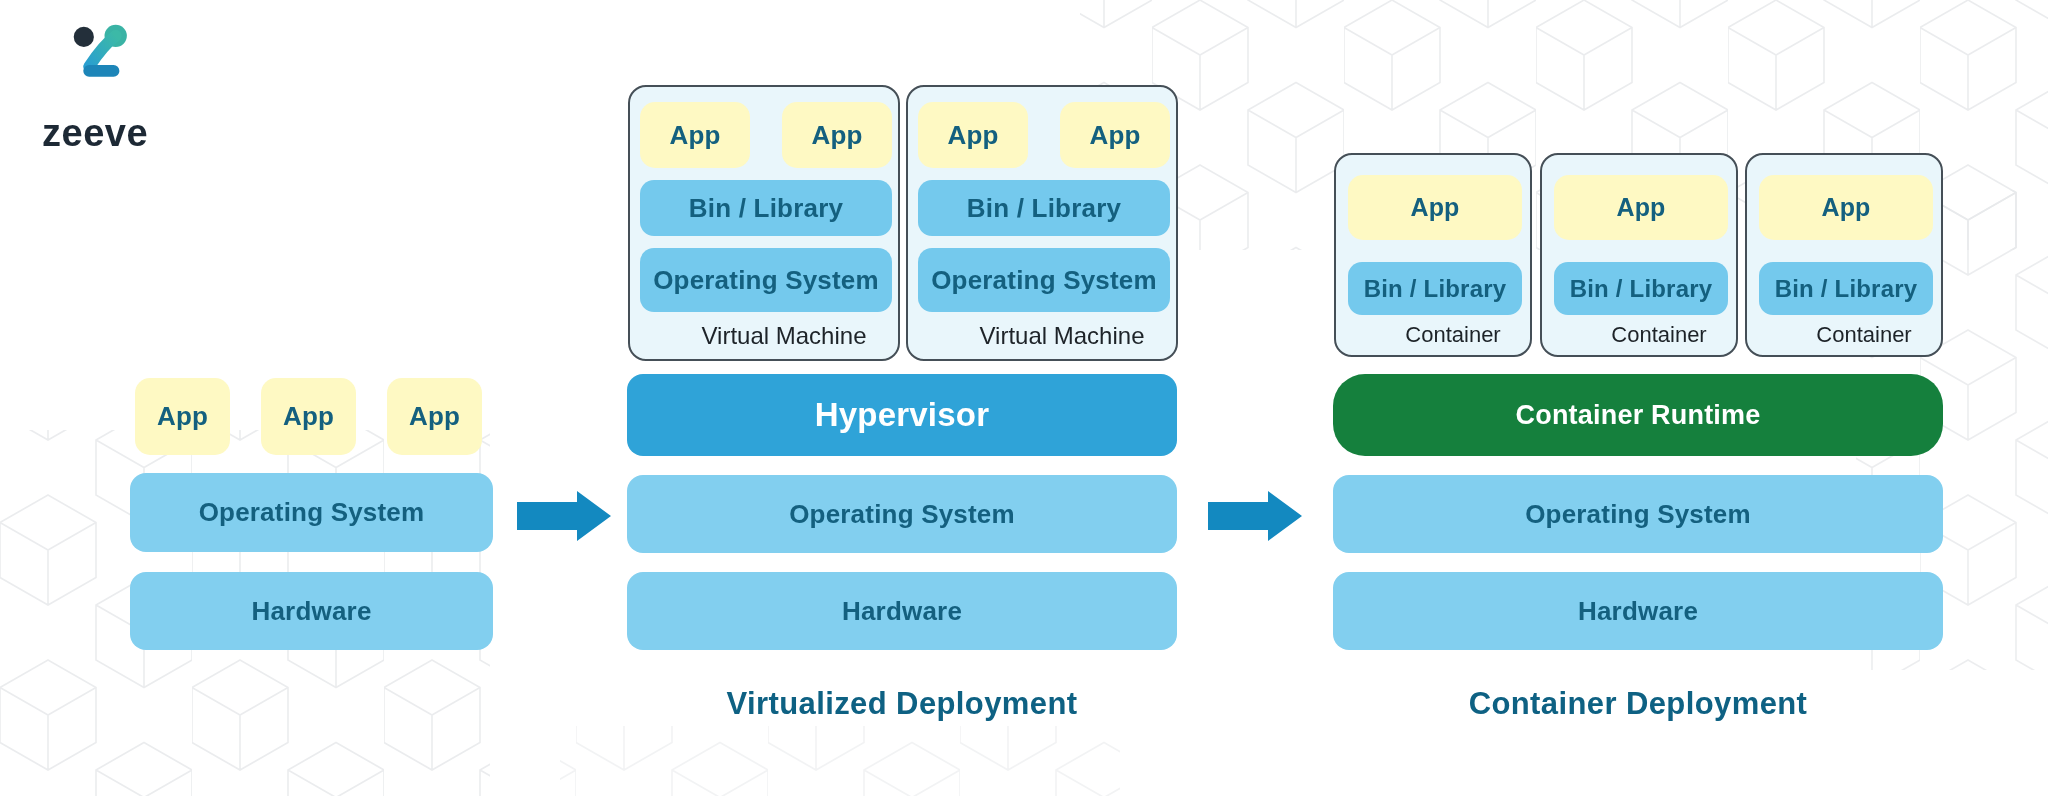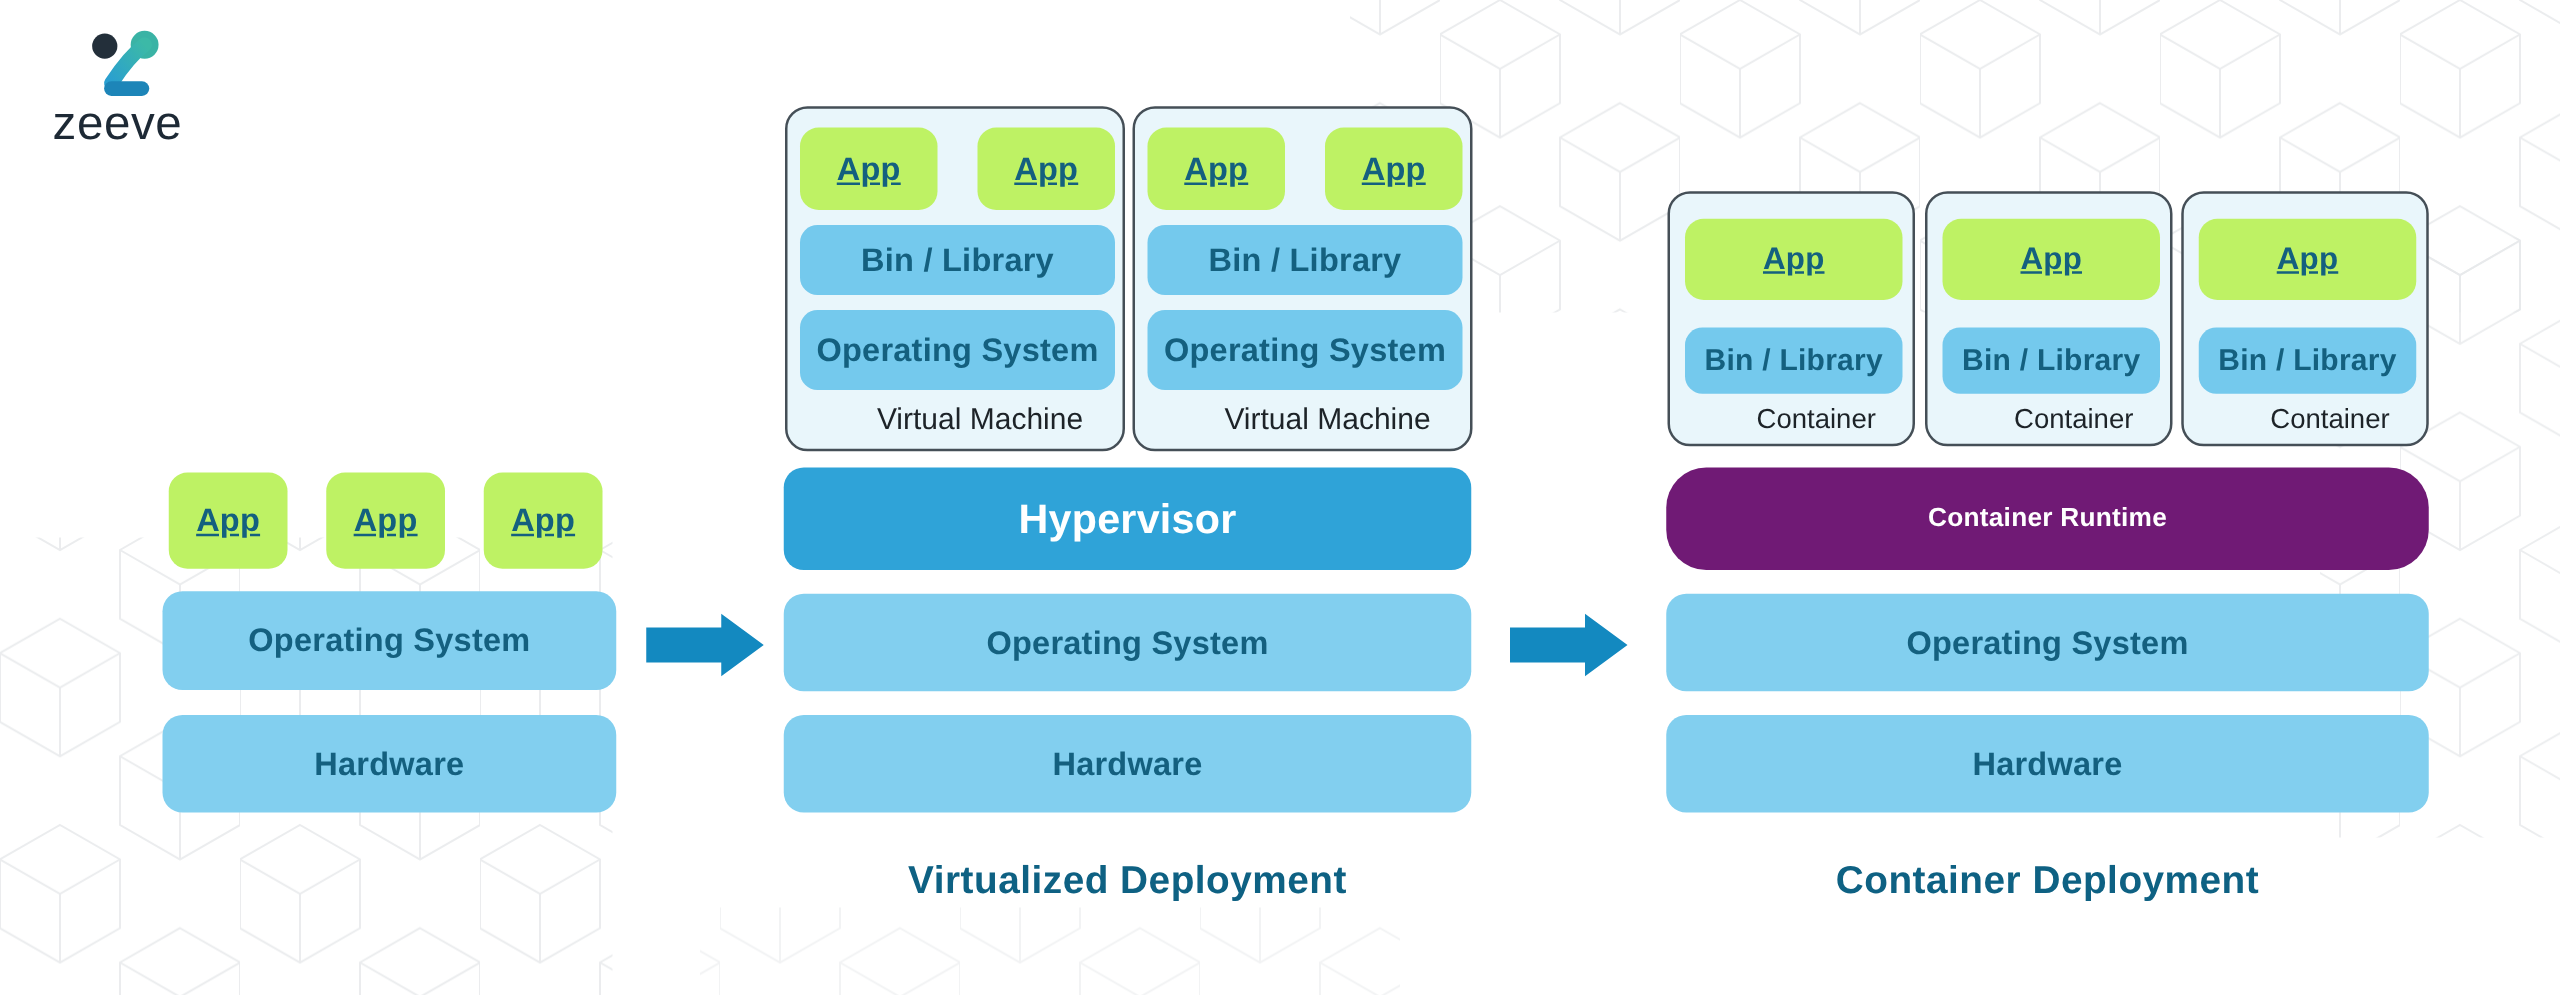--- a/index.html
+++ b/index.html
@@ -5,39 +5,39 @@
   html,body{margin:0;padding:0;background:#ffffff;}
   #stage{
     position:relative;width:2048px;height:796px;background:#ffffff;overflow:hidden;
     font-family:"Liberation Sans", sans-serif;
   }
   .abs{position:absolute;}
   .box{
     position:absolute;display:flex;align-items:center;justify-content:center;
     font-weight:700;color:#14607f;letter-spacing:0.2px;white-space:nowrap;
   }
-  .app{background:#bef264;border-radius:15px;font-size:26px;text-decoration:underline;}
+  .app{background:#fef9c3;border-radius:15px;font-size:26px;}
   .inner{background:#74c9ed;border-radius:14px;font-size:26px;}
   .row{background:#82cfef;border-radius:16px;font-size:26px;}
   .row--hyper{background:#2fa3d8;color:#ffffff;font-size:33px;}
-  .row--runtime{background:#701a75;color:#ffffff;font-size:21px;border-radius:32px;}
+  .row--runtime{background:#15803d;color:#ffffff;font-size:27px;border-radius:32px;}
   .shell{
     position:absolute;background:#e9f6fb;border:2px solid #454f57;border-radius:18px;
     box-sizing:border-box;
   }
   .caption{
     position:absolute;left:0;right:0;display:flex;align-items:center;justify-content:center;
     font-weight:400;color:#1d2328;white-space:nowrap;padding-left:40px;
   }
   .title{
     position:absolute;display:flex;align-items:center;justify-content:center;
     font-weight:800;font-size:31px;color:#0e6183;letter-spacing:0.4px;white-space:nowrap;
   }
   .wordmark{
-    position:absolute;font-weight:400;font-size:38px;color:#1d2935;letter-spacing:0.5px;
+    position:absolute;font-weight:700;font-size:38px;color:#1d2935;letter-spacing:0.5px;margin-top:34px;
   }
 </style>
 </head>
 <body>
 
 <div id="stage">
 
   <svg class="abs" style="left:0;top:0;" width="2048" height="796" aria-hidden="true">
     <defs>
       <pattern id="cubes" width="192" height="165" patternUnits="userSpaceOnUse">

